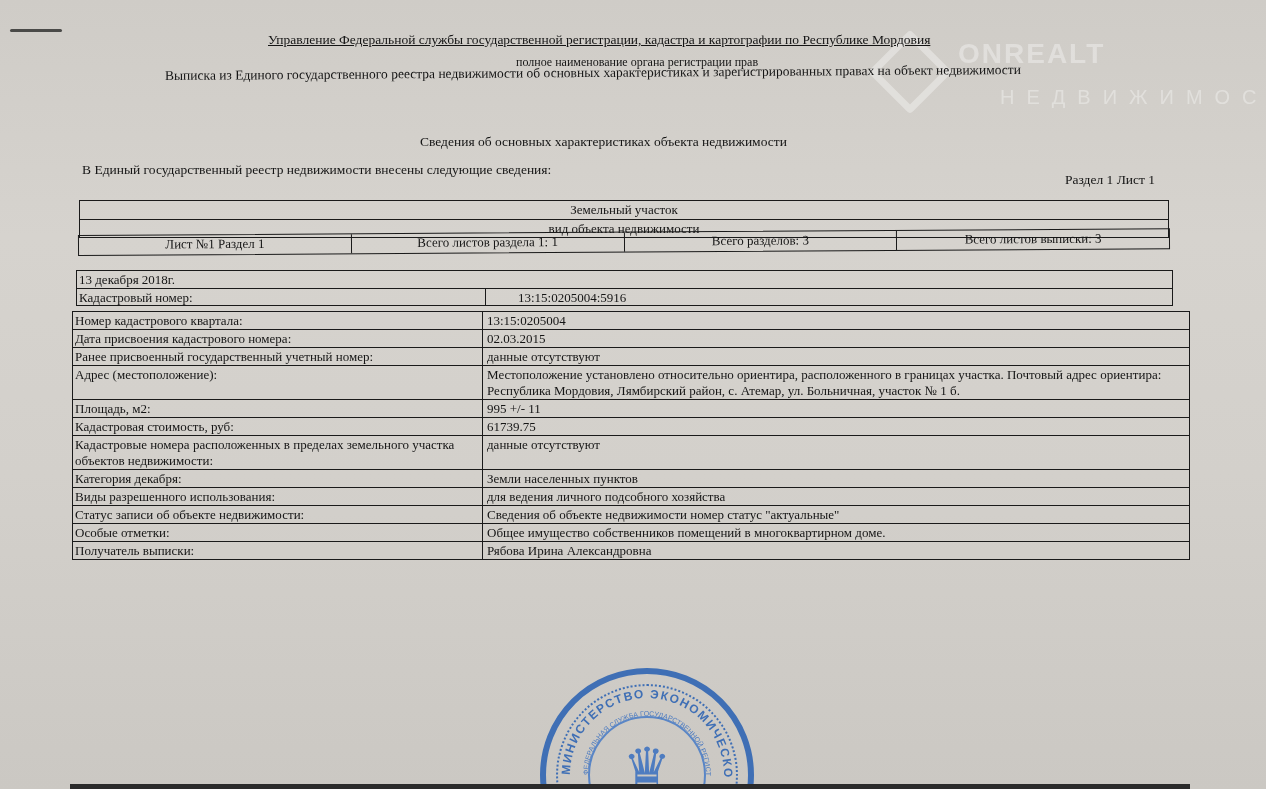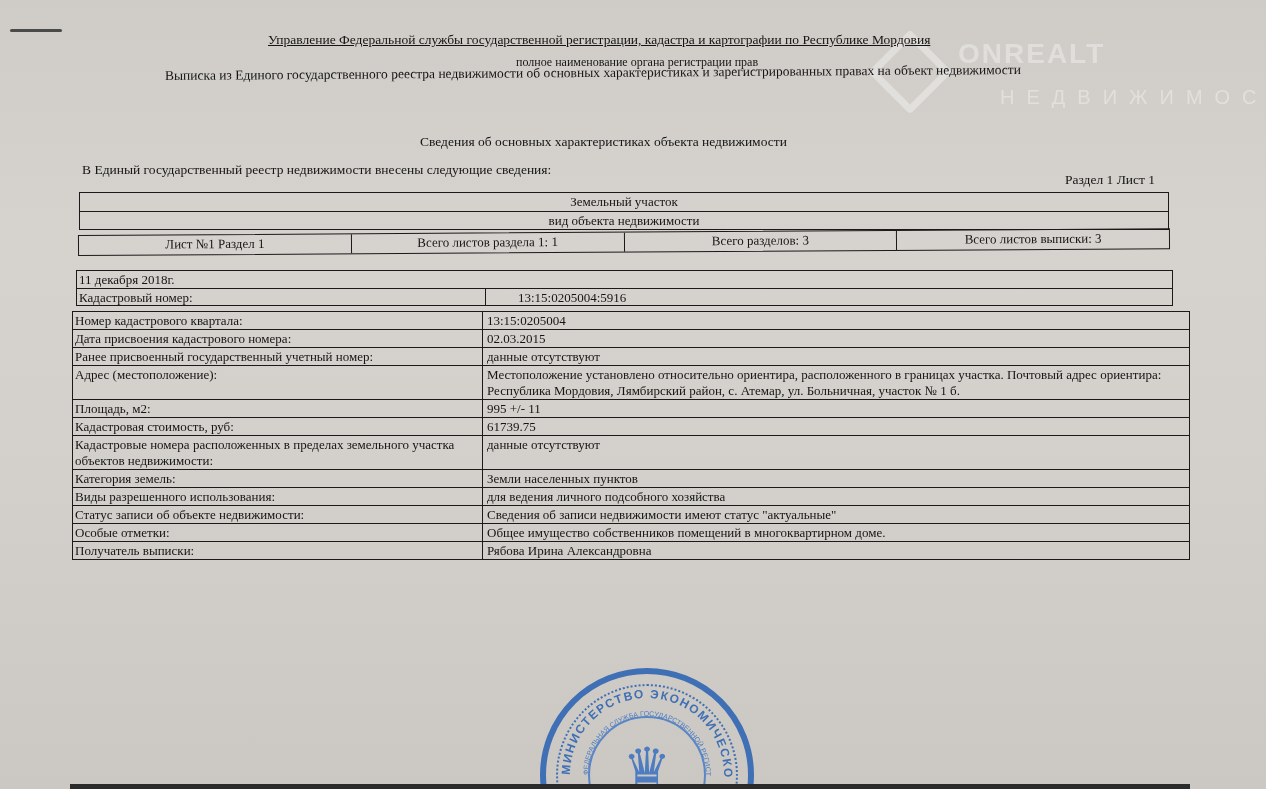--- a/index.html
+++ b/index.html
@@ -16,21 +16,21 @@
   .watermark .wm-sub { position: absolute; left: 120px; top: 48px; font-family: "Liberation Sans", sans-serif; font-size: 20px; letter-spacing: 12px; white-space: nowrap; }
 
   .org { position: absolute; left: 268px; top: 32px; font-size: 13.5px; text-decoration: underline; white-space: nowrap; }
   .org-caption { position: absolute; left: 516px; top: 55px; font-size: 12px; white-space: nowrap; }
   .doc-title { position: absolute; left: 165px; top: 68px; font-size: 13.5px; white-space: nowrap; transform: rotate(-0.4deg); transform-origin: left; }
   .section-title { position: absolute; left: 420px; top: 134px; font-size: 13.5px; white-space: nowrap; }
   .intro { position: absolute; left: 82px; top: 162px; font-size: 13.5px; white-space: nowrap; }
   .section-ref { position: absolute; left: 1065px; top: 172px; font-size: 13.5px; white-space: nowrap; }
 
   .box { position: absolute; border: 1.6px solid #1a1a1a; box-sizing: border-box; }
-  .objtype { left: 79px; top: 192px; width: 1090px; height: 38px; }
+  .objtype { left: 79px; top: 200px; width: 1090px; height: 38px; }
   .objtype .r { height: 18px; border-bottom: 1.6px solid #1a1a1a; text-align: center; font-size: 13px; line-height: 17px; }
   .objtype .r:last-child { border-bottom: none; }
 
   .sheets { left: 78px; top: 235px; width: 1092px; height: 21px; display: flex; transform: rotate(-0.35deg); transform-origin: left; }
   .sheets .c { flex: 1; border-right: 1.6px solid #1a1a1a; text-align: center; font-size: 13px; line-height: 18px; }
   .sheets .c:last-child { border-right: none; }
 
   .datebox { left: 76px; top: 270px; width: 1097px; height: 36px; }
   .datebox .r1 { height: 17px; border-bottom: 1.6px solid #1a1a1a; font-size: 13px; line-height: 17px; padding-left: 2px; }
   .datebox .r2 { display: flex; height: 17px; font-size: 13px; line-height: 17px; gap: 28px; }
@@ -75,21 +75,21 @@
 </div>
 
 <div class="box sheets">
   <div class="c">Лист №1  Раздел 1</div>
   <div class="c">Всего листов раздела 1: 1</div>
   <div class="c">Всего разделов: 3</div>
   <div class="c">Всего листов выписки: 3</div>
 </div>
 
 <div class="box datebox">
-  <div class="r1">11 декабря 2018г.</div>
+  <div class="r1">13 декабря 2018г.</div>
   <div class="r2">
     <div class="k">Кадастровый номер:</div>
     <div class="v">13:15:0205004:5916</div>
   </div>
 </div>
 
 <div class="box main">
   <div class="row">
     <div class="k">Номер кадастрового квартала:</div>
     <div class="v">13:15:0205004</div>
@@ -112,30 +112,30 @@
   </div>
   <div class="row">
     <div class="k">Кадастровая стоимость, руб:</div>
     <div class="v">61739.75</div>
   </div>
   <div class="row">
     <div class="k">Кадастровые номера расположенных в пределах земельного участка объектов недвижимости:</div>
     <div class="v">данные отсутствуют</div>
   </div>
   <div class="row">
-    <div class="k">Категория земель:</div>
+    <div class="k">Категория декабря:</div>
     <div class="v">Земли населенных пунктов</div>
   </div>
   <div class="row">
     <div class="k">Виды разрешенного использования:</div>
     <div class="v">для ведения личного подсобного хозяйства</div>
   </div>
   <div class="row">
     <div class="k">Статус записи об объекте недвижимости:</div>
-    <div class="v">Сведения об записи недвижимости имеют статус "актуальные"</div>
+    <div class="v">Сведения об объекте недвижимости номер статус "актуальные"</div>
   </div>
   <div class="row">
     <div class="k">Особые отметки:</div>
     <div class="v">Общее имущество собственников помещений в многоквартирном доме.</div>
   </div>
   <div class="row">
     <div class="k">Получатель выписки:</div>
     <div class="v">Рябова Ирина Александровна</div>
   </div>
 </div>

